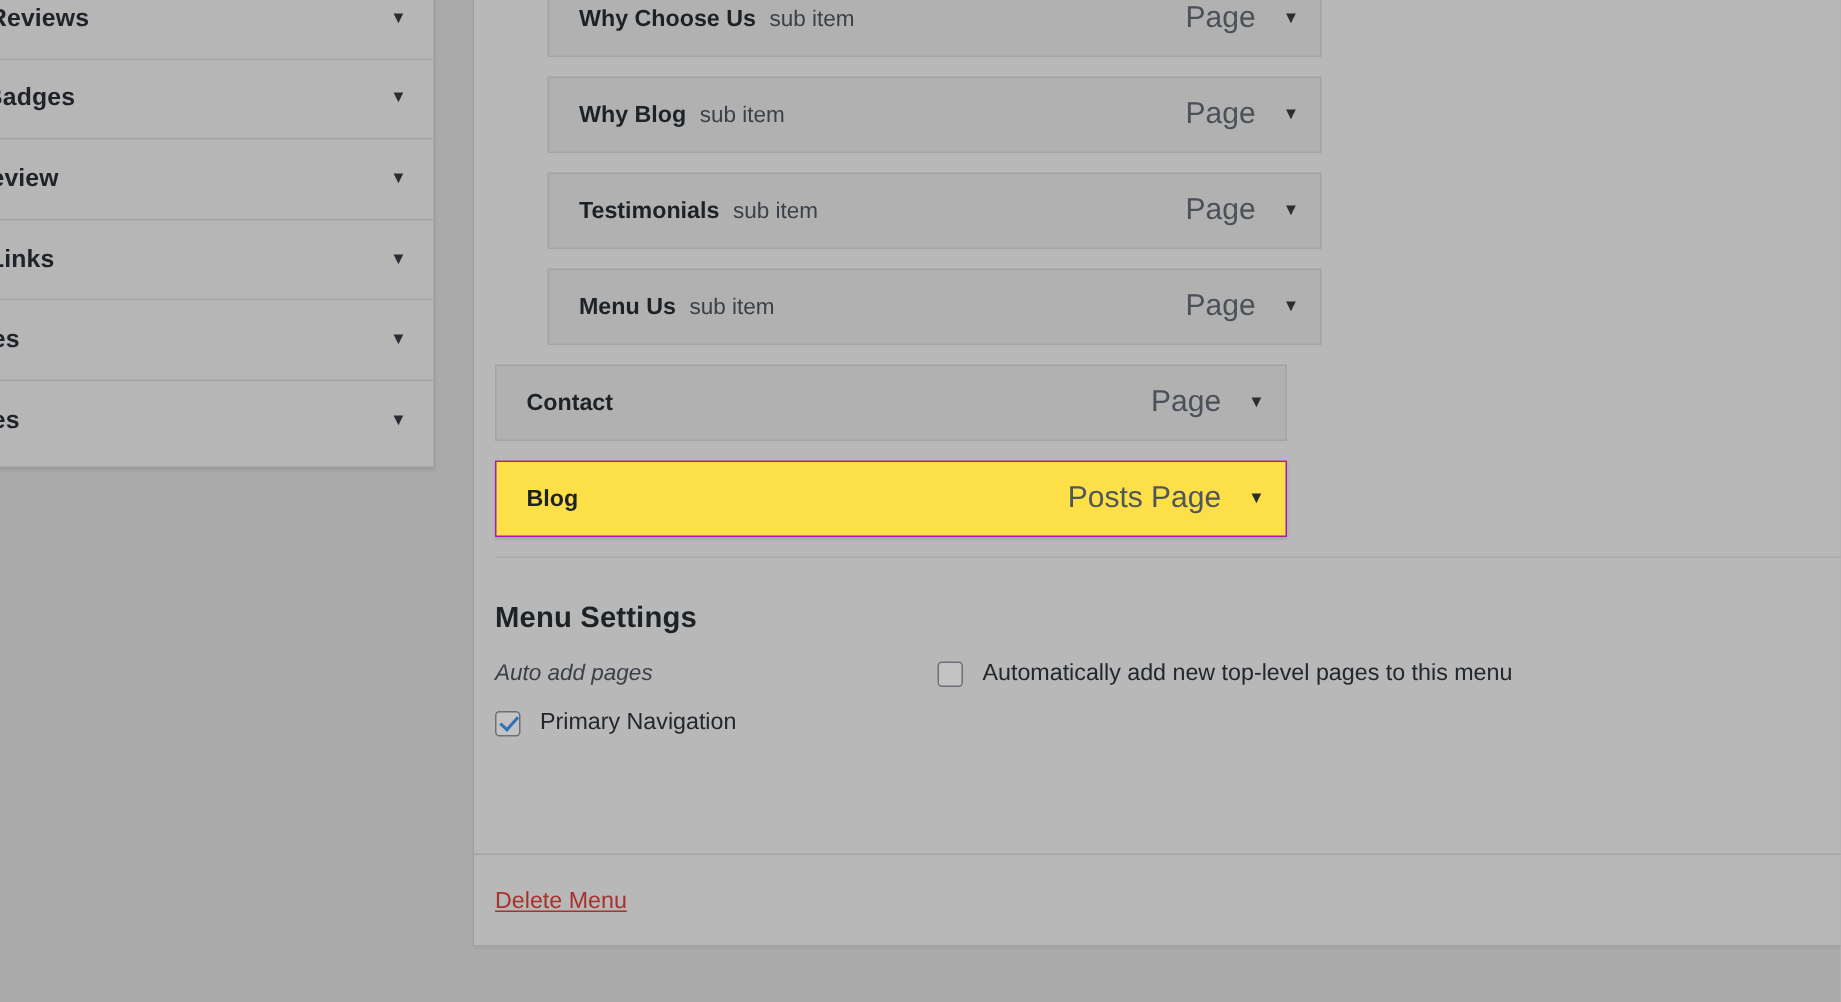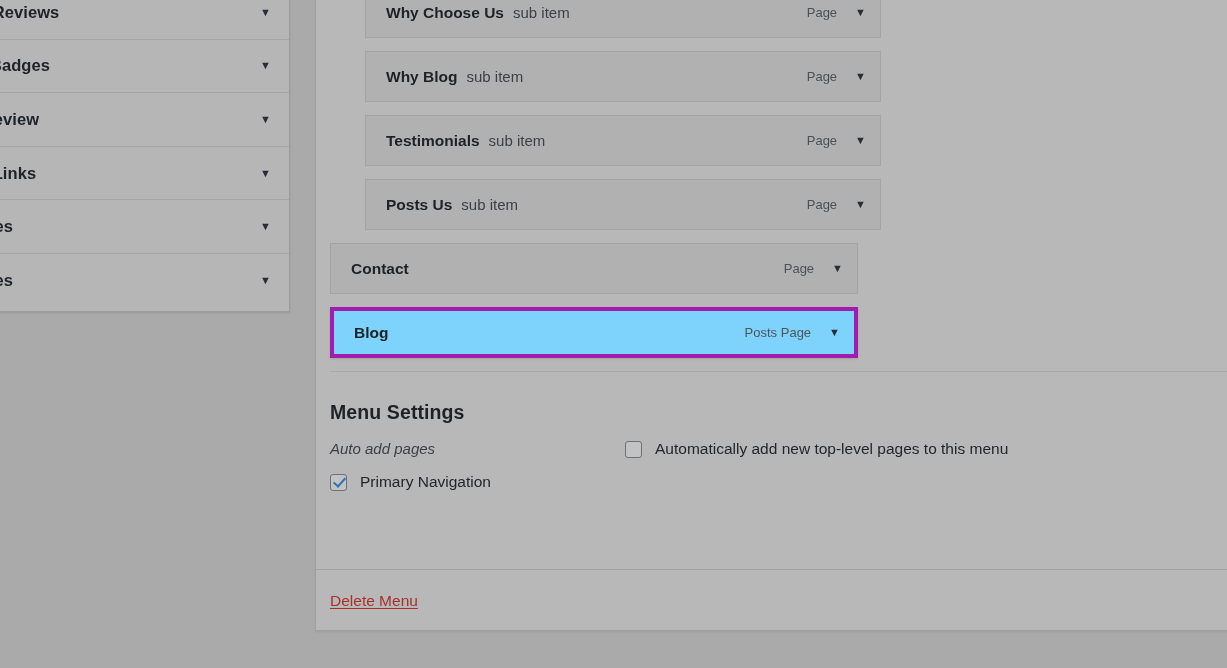--- a/index.html
+++ b/index.html
@@ -88,41 +88,41 @@
   }
   .menu-item.level-0 {
     margin-left: 14px;
     width: 528px;
   }
   .menu-item.level-1 {
     margin-left: 49px;
     width: 516px;
   }
   .menu-item.highlighted {
-    background: #7dd3fc;
-    border: 4px solid #a21caf;
+    background: #fde047;
+    border: 1px solid #a21caf;
     box-shadow: 0 1px 2px rgba(0,0,0,0.12);
   }
   .mi-title {
     font-size: 15.5px;
     font-weight: bold;
     color: #1d2227;
     white-space: nowrap;
     text-align: center;
   }
   .mi-sub {
     font-size: 15px;
     color: #3b4148;
     margin-left: 9px;
     white-space: nowrap;
     font-weight: normal;
   }
   .mi-spacer { flex: 1 1 auto; }
   .mi-type {
-    font-size: 13px;
+    font-size: 20px;
     color: #4b5059;
     white-space: nowrap;
     margin-right: 18px;
   }
   .menu-item.highlighted .mi-type { color: #50555d; }
   .mi-caret {
     font-size: 11px;
     color: #2a2e34;
     line-height: 1;
   }
@@ -267,21 +267,21 @@
 
     <div class="menu-item level-1">
       <span class="mi-title">Testimonials</span>
       <span class="mi-sub">sub item</span>
       <span class="mi-spacer"></span>
       <span class="mi-type">Page</span>
       <span class="mi-caret">▼</span>
     </div>
 
     <div class="menu-item level-1">
-      <span class="mi-title">Posts Us</span>
+      <span class="mi-title">Menu Us</span>
       <span class="mi-sub">sub item</span>
       <span class="mi-spacer"></span>
       <span class="mi-type">Page</span>
       <span class="mi-caret">▼</span>
     </div>
 
     <div class="menu-item level-0">
       <span class="mi-title">Contact</span>
       <span class="mi-spacer"></span>
       <span class="mi-type">Page</span>

